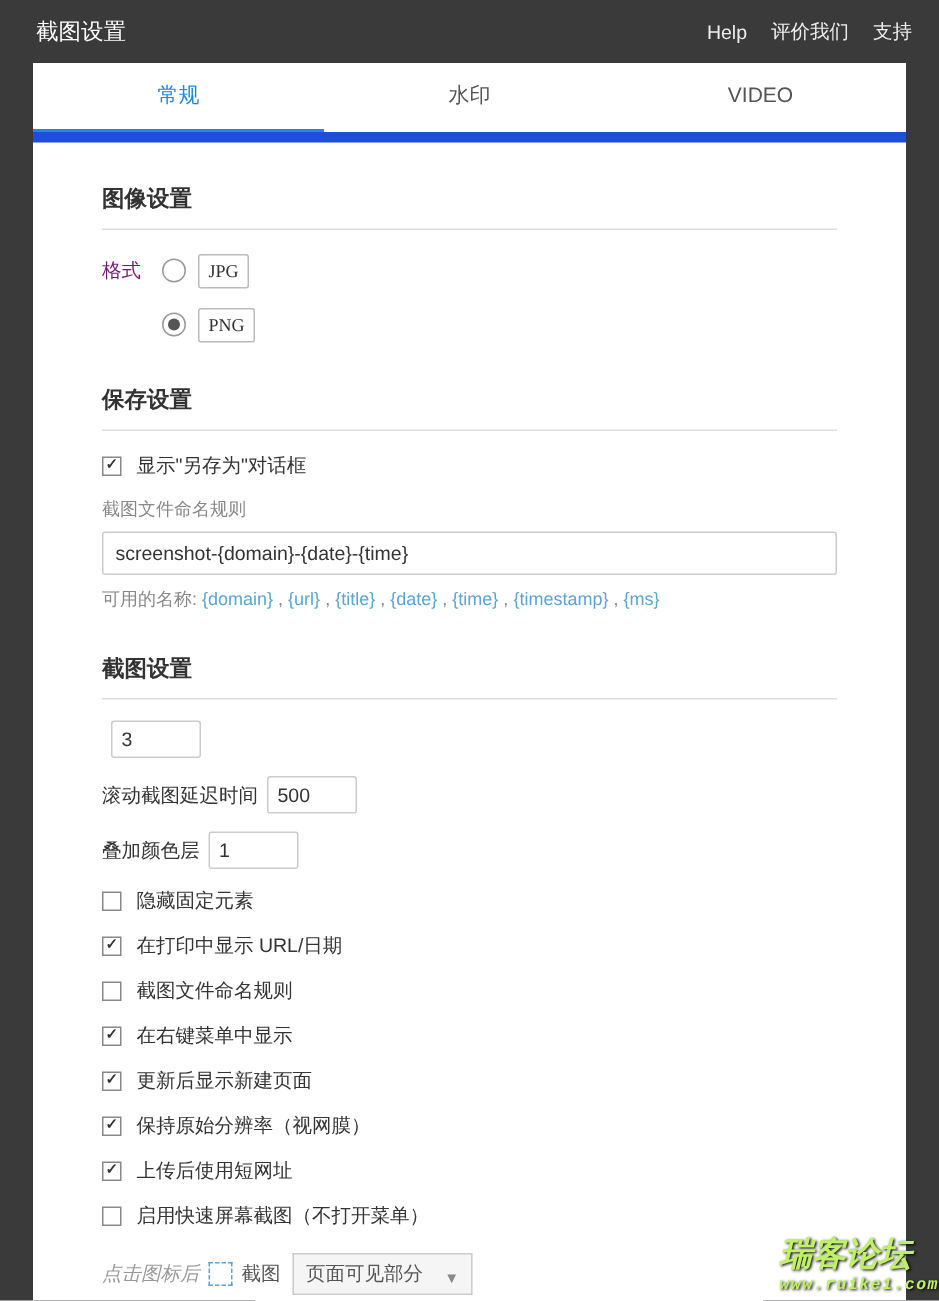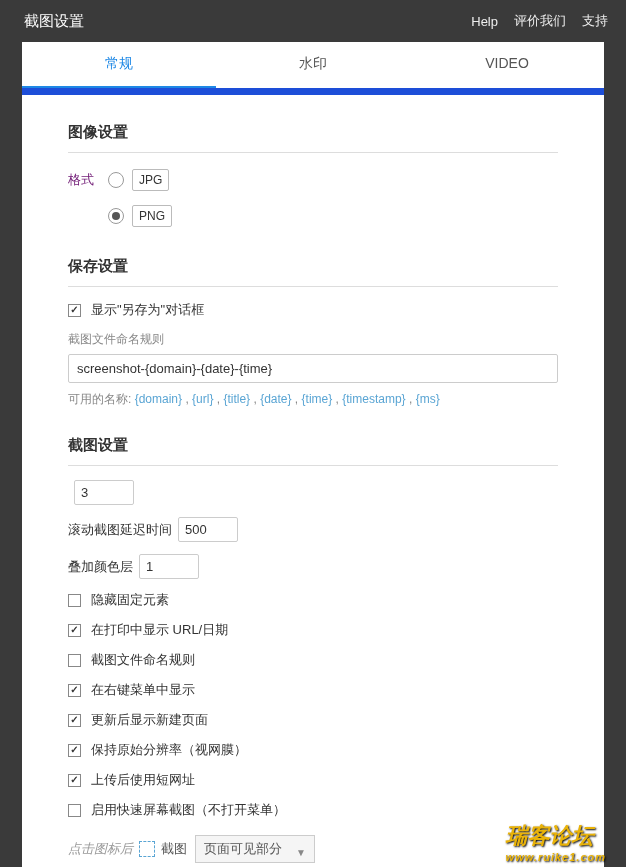--- a/index.html
+++ b/index.html
@@ -12,37 +12,37 @@
 .tabs { display: flex; border-bottom: 7px solid #1d4ed8; }
 .tab { flex: 1; text-align: center; padding: 13px 0; color: #555; cursor: pointer; font-size: 14px; border-bottom: 2px solid transparent; }
 .tab.active { color: #1e88e5; border-bottom: 2px solid #1e88e5; }
 .content { padding: 28px 46px 20px 46px; overflow-y: auto; flex: 1; }
 .section-title { font-size: 15px; font-weight: bold; color: #333; padding-bottom: 10px; border-bottom: 1px solid #ddd; margin-bottom: 14px; }
 .section-title.mt { margin-top: 28px; }
 .row { display: flex; align-items: center; margin-bottom: 10px; min-height: 26px; }
 .row-label { width: 32px; color: #701a75; font-size: 13px; }
 .radio-outer { width: 16px; height: 16px; border-radius: 50%; border: 1px solid #999; display: inline-flex; align-items: center; justify-content: center; margin-left: 8px; background: #fff; }
 .radio-outer.checked .radio-inner { width: 8px; height: 8px; border-radius: 50%; background: #555; }
-.format-box { display: inline-block; border: 1px solid #bbb; border-radius: 2px; padding: 3px 6px; margin-left: 8px; font-size: 12px; color: #333; cursor: pointer; }
+.format-box { display: inline-block; border: 1px solid #bbb; border-radius: 2px; padding: 3px 6px; margin-left: 8px; font-size: 12px; color: #333; cursor: pointer; font-family: Liberation Serif, serif; }
 .checkbox-row { display: flex; align-items: center; margin-bottom: 12px; }
 .cb { width: 13px; height: 13px; border: 1px solid #888; display: inline-flex; align-items: center; justify-content: center; margin-right: 10px; font-size: 10px; line-height: 1; color: #333; background: #fff; cursor: pointer; }
 .cb.checked::before { content: "✓"; font-weight: bold; }
 .cb-label { color: #333; font-size: 13px; }
 .sub-label { color: #888; font-size: 12px; margin-bottom: 6px; margin-top: 4px; }
 .text-input { width: 100%; border: 1px solid #ccc; padding: 6px 8px; font-size: 13px; color: #333; border-radius: 2px; }
 .num-input { width: 60px; border: 1px solid #ccc; padding: 4px 6px; font-size: 13px; color: #333; border-radius: 2px; margin-left: 6px; }
 .hint-row { margin-top: 8px; color: #888; font-size: 12px; }
 .hint-row .token { color: #5aa5d4; }
 .inline-row { display: flex; align-items: center; margin-bottom: 12px; }
 .inline-label { color: #333; font-size: 13px; margin-right: 0; }
 .footer-row { display: flex; align-items: center; margin-top: 16px; color: #999; font-style: italic; font-size: 13px; }
 .footer-row .sel { display: inline-flex; align-items: flex-end; justify-content: space-between; border: 1px solid #ccc; background: #f5f5f5; padding: 4px 8px; font-size: 13px; margin-left: 8px; min-width: 120px; color: #555; font-style: normal; cursor: pointer; }
 .footer-row .sel .caret { font-size: 10px; color: #888; margin-left: 8px; }
 .icon-cap { display: inline-block; width: 16px; height: 16px; border: 1px dashed #5aa5d4; margin: 0 6px; position: relative; }
-.watermark { position: fixed; right: 20px; bottom: 4px; color: #eab308; font-size: 22px; font-weight: bold; text-shadow: 1px 1px 2px #000; font-style: italic; pointer-events: none; }
+.watermark { position: fixed; right: 0; bottom: 4px; color: #bef264; font-size: 22px; font-weight: bold; text-shadow: 1px 1px 2px #000; font-style: italic; pointer-events: none; font-family: Liberation Mono, monospace; }
 .watermark .sub { font-size: 11px; display: block; text-align: right; letter-spacing: 1px; }
 </style>
 </head>
 <body>
 
 <div class="header">
   <div class="header-title">截图设置</div>
   <div class="header-spacer"></div>
   <a class="header-link">Help</a>
   <a class="header-link">评价我们</a>

